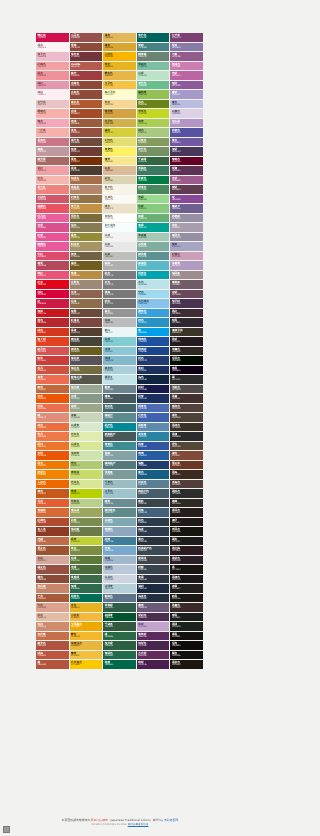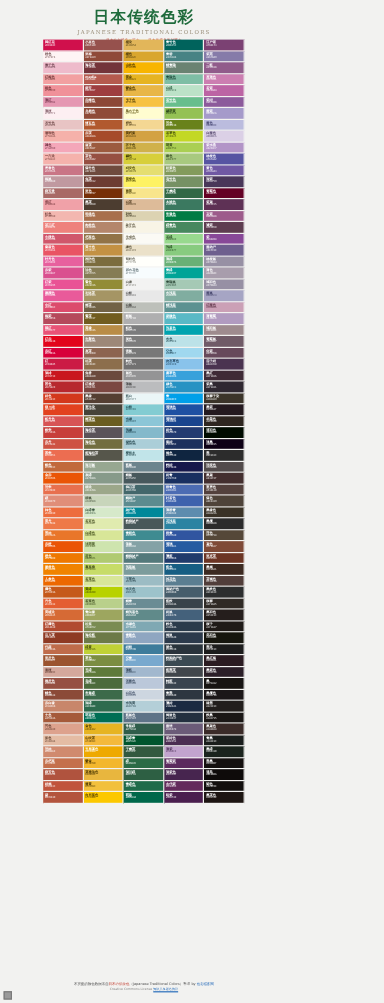--- a/index.html
+++ b/index.html
@@ -111,28 +111,20 @@
     height:5px;
     background:#9a9a9a;
     border:0.5px solid #7a7a7a;
   }
 </style>
 </head>
 <body>
 
 <div id="page">
 
-  <div class="header">
-    <h1 class="title">日本传统色彩</h1>
-    <p class="subtitle-en">JAPANESE TRADITIONAL COLORS</p>
-    <p class="subtitle-cn">
-      <span>日本の伝統色一覧表</span>
-      <span>日本传统色彩对照表</span>
-    </p>
-  </div>
 
   <div class="grid" id="color-grid">
       <div class="cell" style="background: rgb(208, 16, 76); color: rgb(255, 255, 255);">
         <span class="nm">韓紅花</span>
         <span class="hx">#D0104C</span>
       </div>
       <div class="cell" style="background: rgb(150, 81, 77); color: rgb(255, 255, 255);">
         <span class="nm">小豆色</span>
         <span class="hx">#96514D</span>
       </div>

